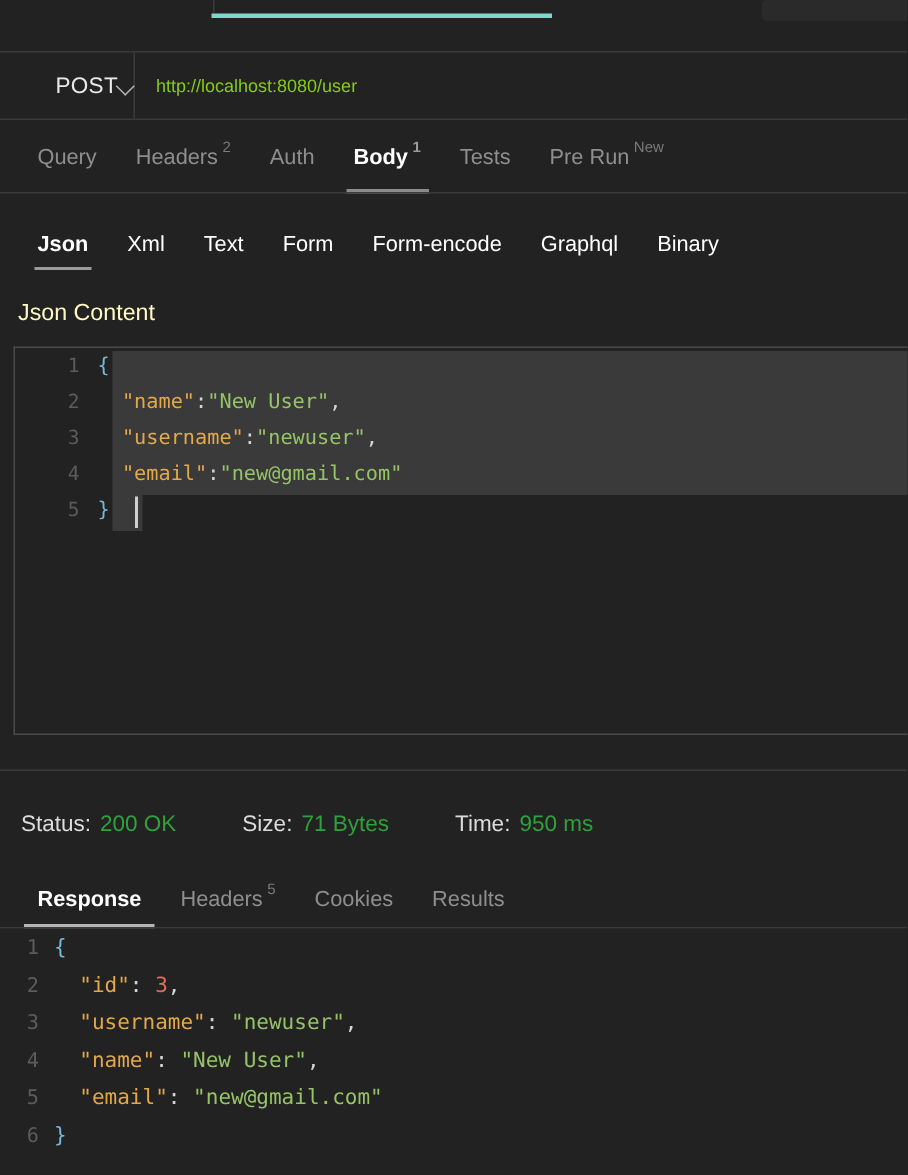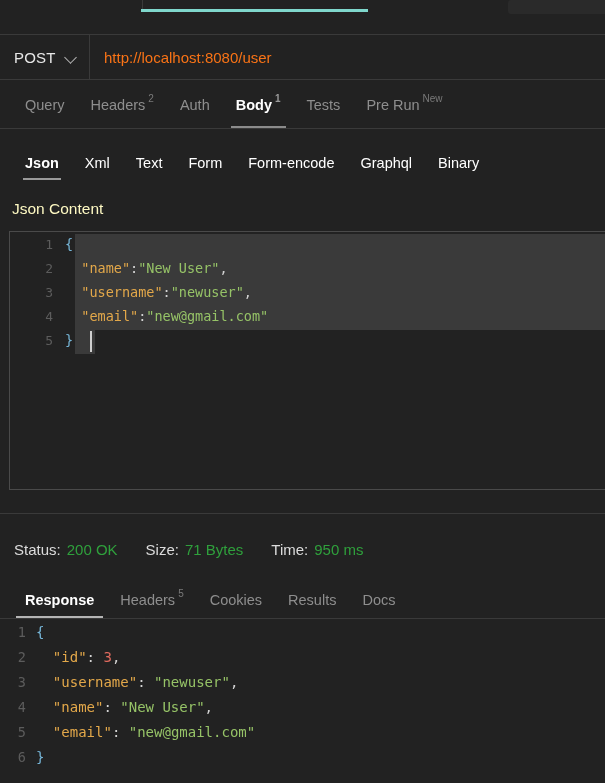--- a/index.html
+++ b/index.html
@@ -28,31 +28,31 @@
   
   .urlbar {
     position: absolute; left: 0; top: 34px; width: 605px; height: 46px;
     border-top: 1px solid #3a3a3a; border-bottom: 1px solid #3a3a3a;
     display: flex; align-items: stretch; background: #222222;
   }
   .method-select {
     width: 90px; display: flex; align-items: center; justify-content: space-between;
     padding: 0 12px 0 14px; border-right: 1px solid #3a3a3a; cursor: pointer;
   }
-  .method-label { color: #e8e8e8; font-size: 15px; letter-spacing: .2px; }
+  .method-label { color: #e8e8e8; font-size: 15px; letter-spacing: .2px; margin-left: 23px; }
   .chev { width: 11px; height: 11px; position: relative; }
   .chev::before {
     content: ""; position: absolute; left: 0px; top: 1px;
     width: 8px; height: 8px;
     border-right: 1.4px solid #b6b6b6; border-bottom: 1.4px solid #b6b6b6;
     transform: rotate(45deg);
   }
   .url-input {
     flex: 1; display: flex; align-items: center; padding-left: 14px;
-    color: #f97316; font-size: 15px; background: transparent; border: none; outline: none;
+    color: #84cc16; font-size: 12px; background: transparent; border: none; outline: none;
     font-family: "Liberation Sans", sans-serif;
   }
 
   
   .req-tabs {
     position: absolute; left: 0; top: 81px; width: 605px; height: 48px;
     display: flex; align-items: flex-end; padding-left: 12px; gap: 0px;
   }
   .req-tabs-divider {
     position: absolute; left: 0; top: 128px; width: 605px; height: 1px; background: #3a3a3a;
@@ -124,21 +124,21 @@
   .tok-plain { color: #d4d4d4; }
 
   
   .resp-divider {
     position: absolute; left: 0; top: 513px; width: 605px; height: 1px; background: #3a3a3a;
   }
 
   
   .statusbar {
     position: absolute; left: 0; top: 530px; width: 605px; height: 38px;
-    display: flex; align-items: center; padding-left: 14px; gap: 28px;
+    display: flex; align-items: center; padding-left: 14px; gap: 44px;
     font-size: 15px;
   }
   .stat-label { color: #dcdcdc; }
   .stat-value { color: #2fa03c; margin-left: 6px; }
 
   
   .resp-tabs {
     position: absolute; left: 0; top: 581px; width: 605px; height: 38px;
     display: flex; align-items: center; padding-left: 12px;
   }
@@ -292,23 +292,20 @@
       <div class="ptab">
         <span>Headers</span>
         <span class="sup">5</span>
       </div>
       <div class="ptab">
         <span>Cookies</span>
       </div>
       <div class="ptab">
         <span>Results</span>
       </div>
-      <div class="ptab">
-        <span>Docs</span>
-      </div>
     </div>
   <div class="resp-tabs-divider"></div>
 
   <div class="resp-body">
     <div id="resp-lines">
         <div class="resp-line">
           <span class="ln">1</span>
           <span class="src"><span class="tok-punc">{</span></span>
         </div>
         <div class="resp-line">

